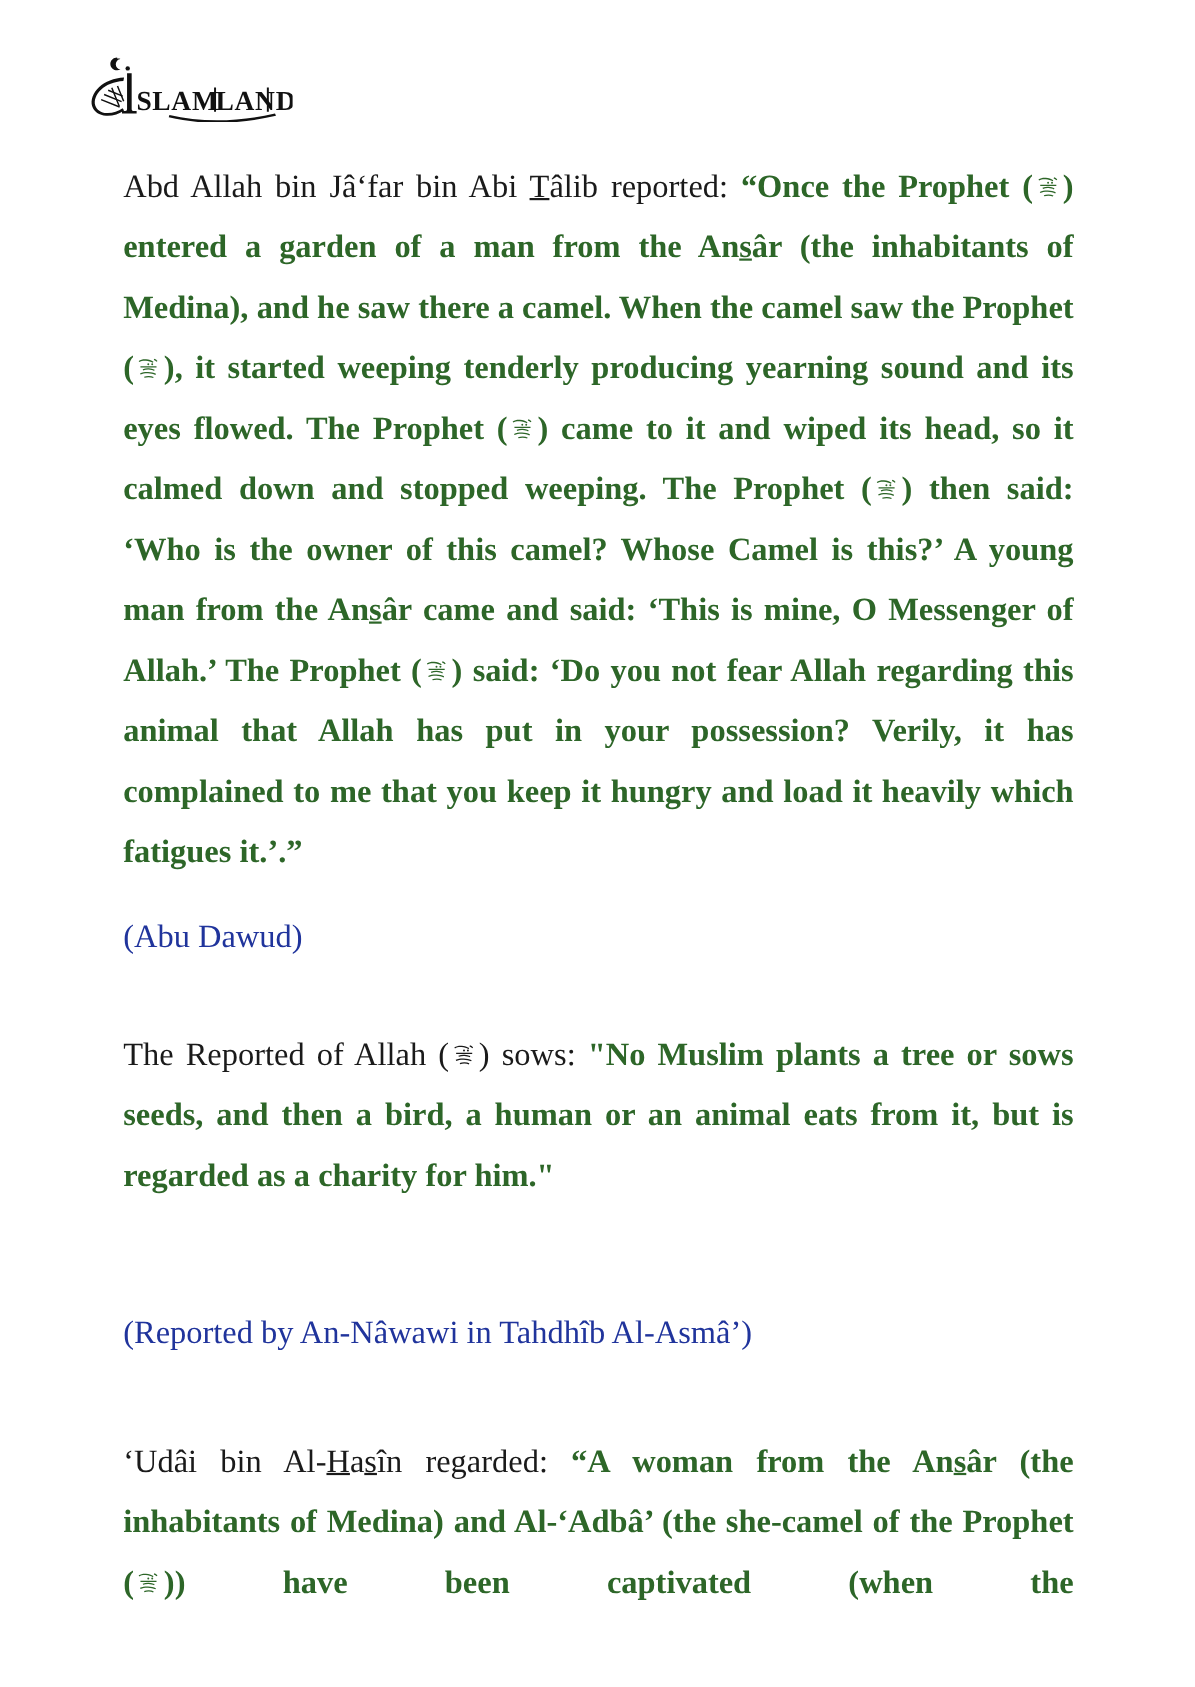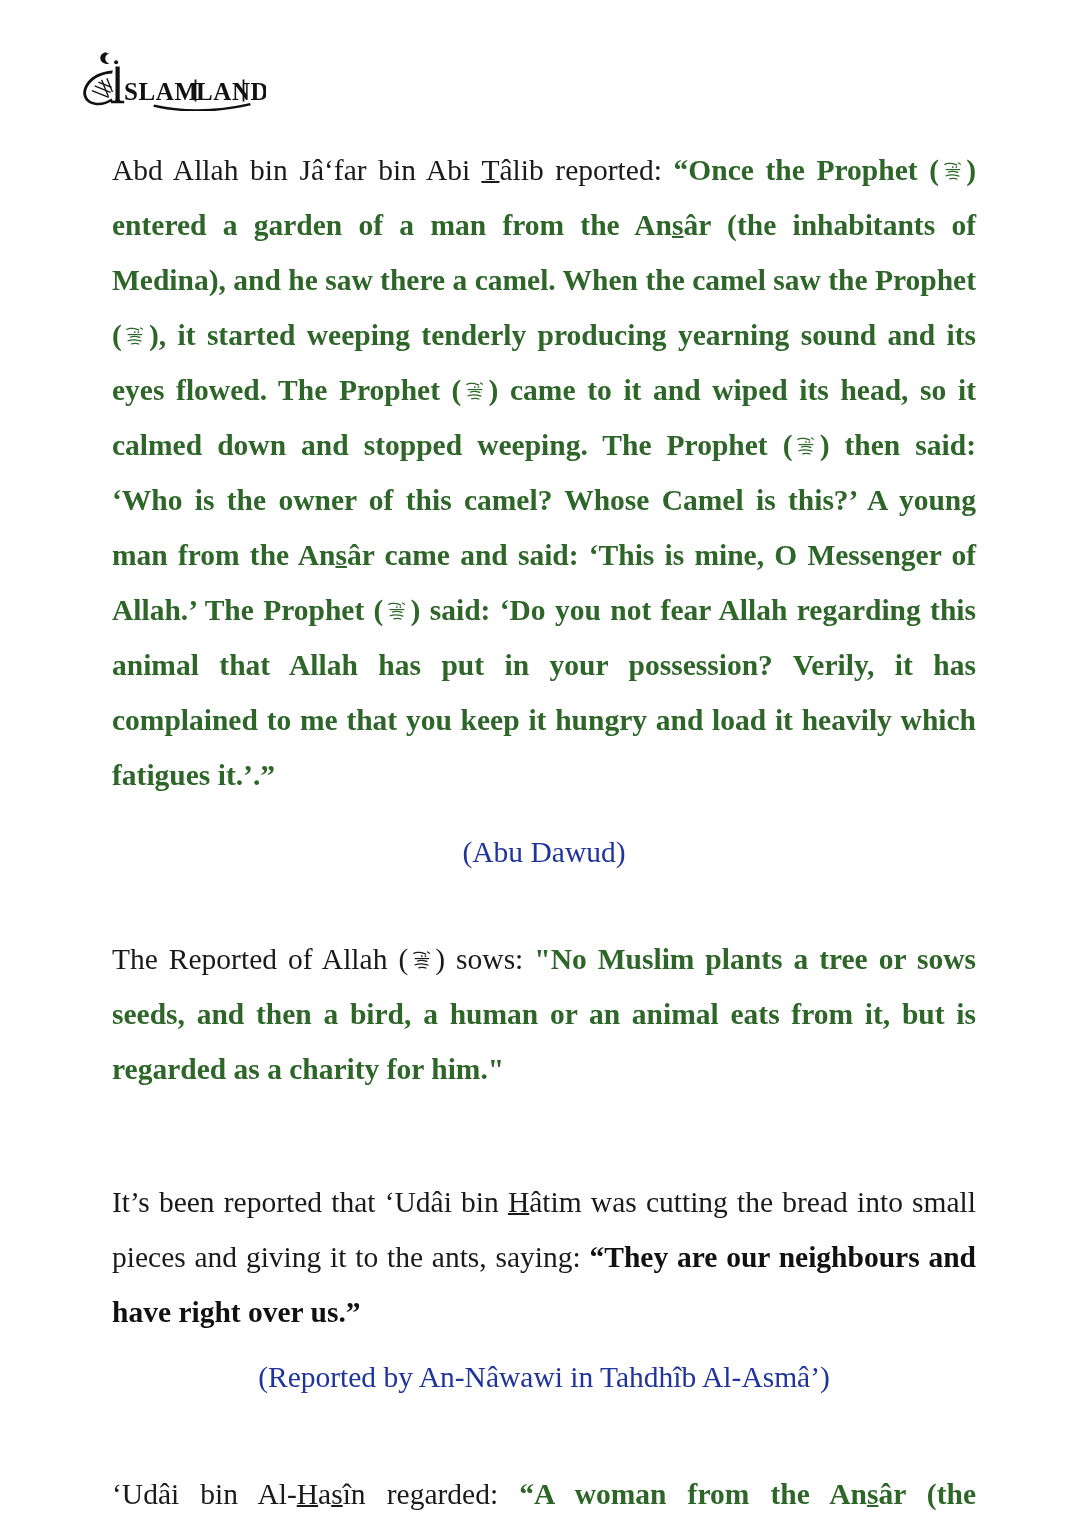--- a/index.html
+++ b/index.html
@@ -57,21 +57,21 @@
     font-weight: bold;
   }
 
   .black-bold {
     color: #111111;
     font-weight: bold;
   }
 
   .attribution {
     margin: 0;
-    text-align: center;
+    text-align: left;
     font-size: 29.5px;
     line-height: 39.2px;
     color: #20349c;
   }
 
   .section-heading {
     margin: 0;
     font-size: 28px;
     line-height: 39px;
     font-weight: bold;
@@ -215,23 +215,20 @@
               <circle cx="20.2" cy="11.2" r="1.1"></circle>
             </g>
           </svg></span><span>) sows: </span><span class="green">"No Muslim plants a tree or sows seeds, and then a bird, a human or an animal eats from it, but is regarded as a charity for him."</span>
     </p>
 
     <div class="block-gap-xs"></div>
 
 
     <div class="block-gap-lg"></div>
 
-    <p class="para">
-      <span>It’s been reported that ‘Udâi bin </span><span class="ul">H</span><span>âtim was cutting the bread into small pieces and giving it to the ants, saying: </span><span class="black-bold">“They are our neighbours and have right over us.”</span>
-    </p>
 
     <div class="block-gap-xs"></div>
 
     <p class="attribution">(Reported by An-Nâwawi in Tahdhîb Al-Asmâ’)</p>
 
     <div class="block-gap-md"></div>
 
 
     <div class="block-gap-xs"></div>
 

